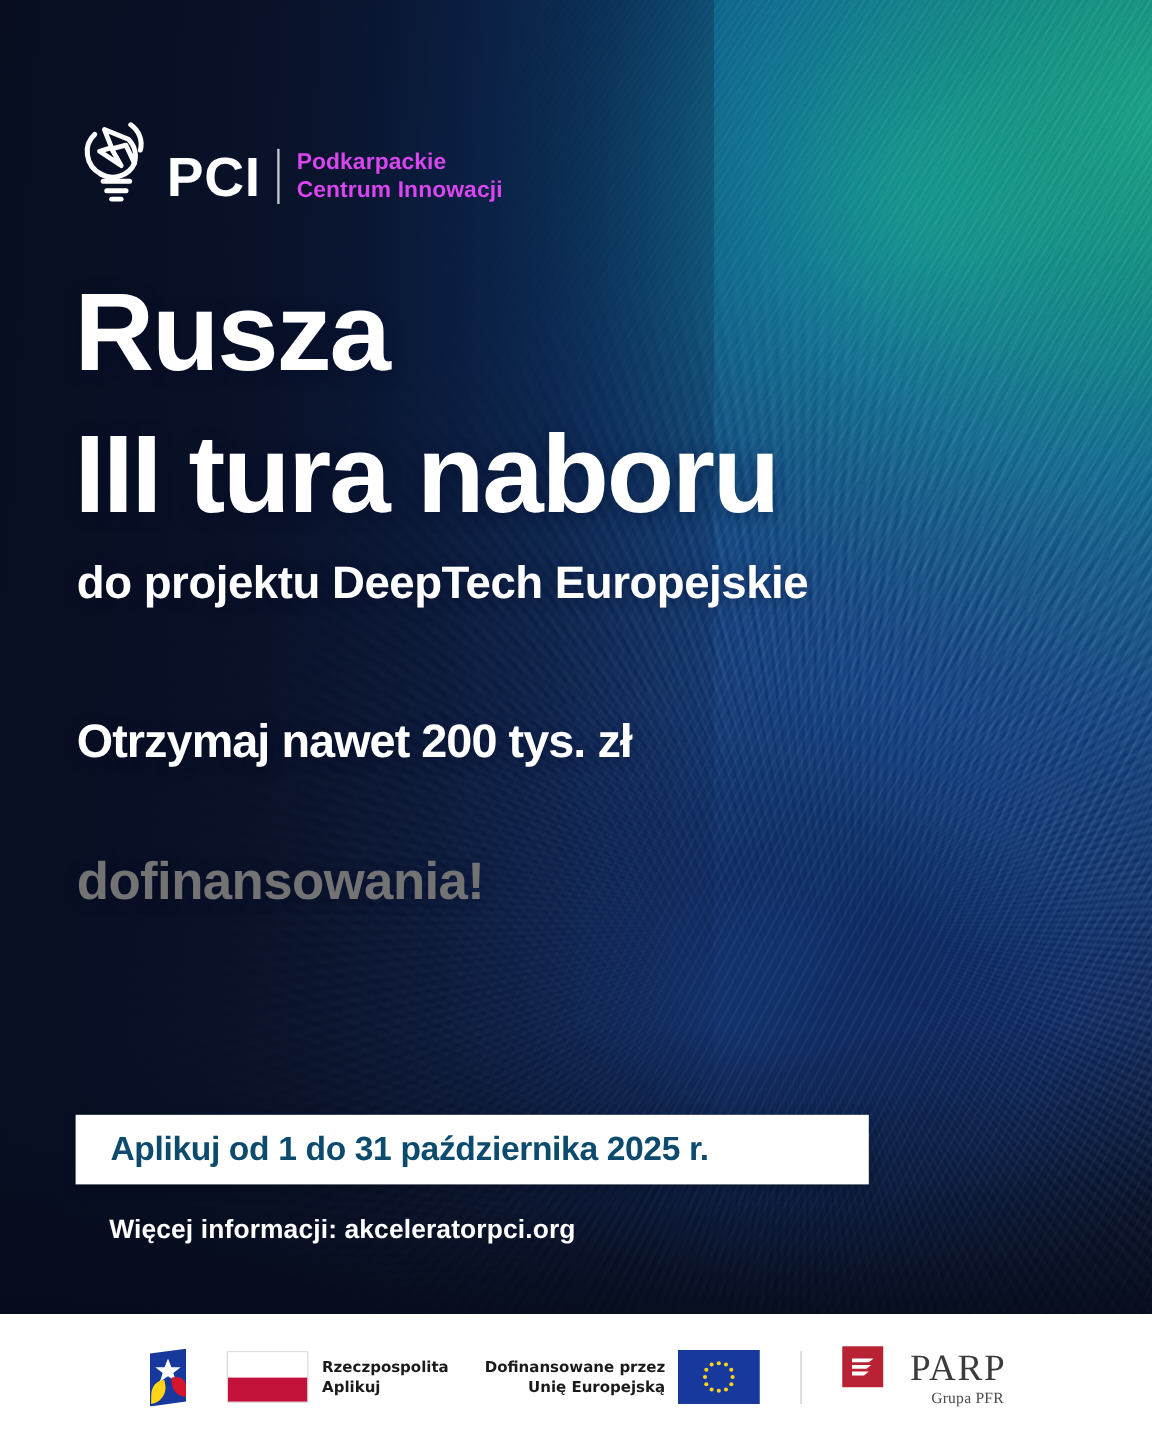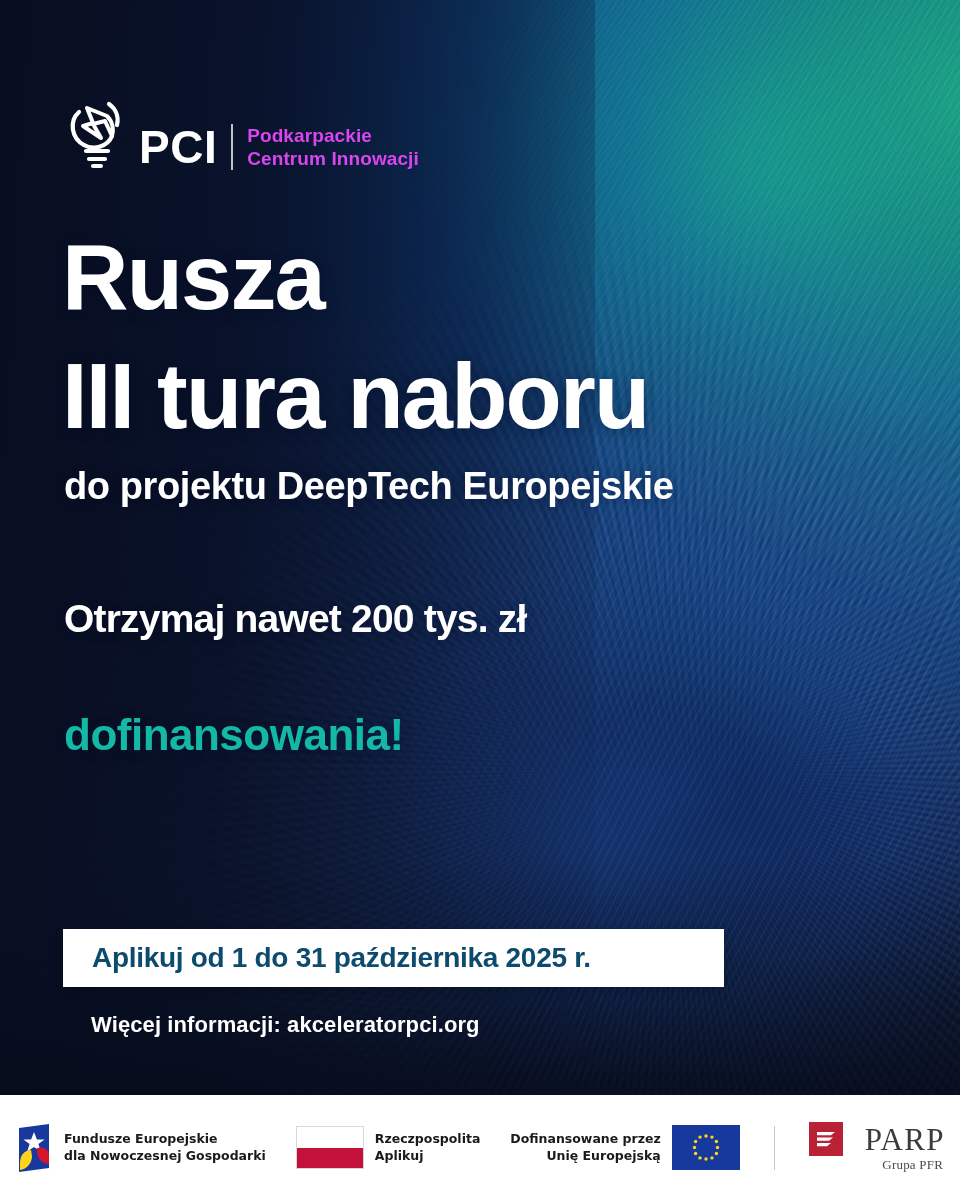--- a/index.html
+++ b/index.html
@@ -157,21 +157,21 @@
     position:absolute; left:64px; top:599px;
     color:#ffffff;
     font-weight:700;
     font-size:39px;
     line-height:1.0;
     letter-spacing:-0.8px;
     text-shadow:0 2px 12px rgba(0,10,40,0.4);
   }
   .amount-2 {
     position:absolute; left:64px; top:713px;
-    color:#14b8a6;
+    color:#737373;
     font-weight:700;
     font-size:44px;
     line-height:1.0;
     letter-spacing:-0.5px;
     text-shadow:0 2px 12px rgba(0,10,40,0.4);
   }
 
   
   .cta-box {
     position:absolute;
@@ -314,22 +314,20 @@
 
         <div class="fb">
           <span class="fe-logo">
             <svg viewBox="0 0 38 48" width="38" height="48" xmlns="http://www.w3.org/2000/svg">
               <path d="M4 4 L34 0 L34 44 L4 48 Z" fill="#17389c"></path>
               <path d="M19 8 L21.9 15.4 L29.6 15.4 L23.4 20.1 L25.8 27.4 L19 22.9 L12.2 27.4 L14.6 20.1 L8.4 15.4 L16.1 15.4 Z" fill="#ffffff"></path>
               <path d="M22 24 C30 22, 34 26, 34 32 L34 40 C27 40, 22 34, 22 27 Z" fill="#d5142e"></path>
               <path d="M16 26 C10 26, 5 31, 5 39 L5 46 C12 45, 17 39, 17 32 Z" fill="#ffd617"></path>
             </svg>
           </span>
-          <span class="fb-text">Fundusze Europejskie
-dla Nowoczesnej Gospodarki</span>
         </div>
 
         <div class="fb">
           <span class="pl-flag">
             <span class="w"></span>
               <span class="r"></span>
           </span>
           <span class="fb-text">Rzeczpospolita
 Aplikuj</span>
         </div>

